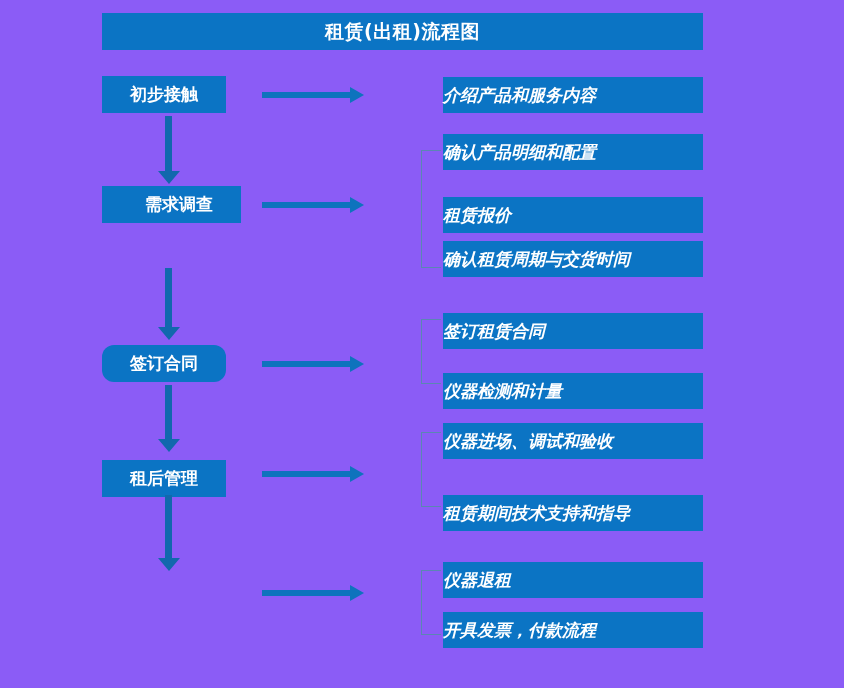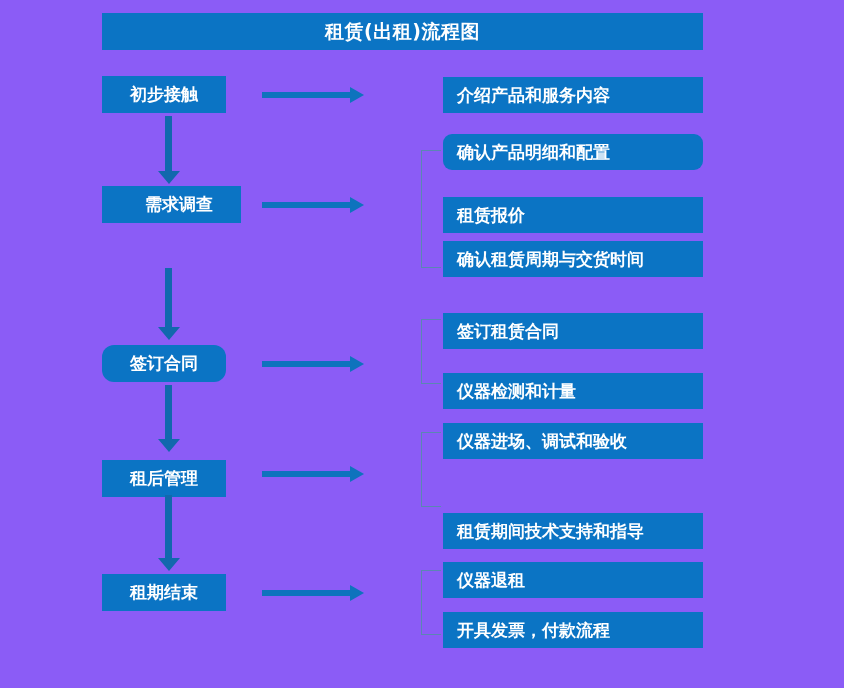--- a/index.html
+++ b/index.html
@@ -67,22 +67,23 @@
     height: 36px;
     background: #0b74c4;
     display: flex;
     align-items: center;
   }
   .detail-label {
     color: #ffffff;
     font-size: 17px;
     font-weight: bold;
     line-height: 1;
-    padding-left: 14px;
+    padding-left: 0;
     white-space: nowrap;
+    font-style: italic;
   }
 
   
   .v-arrow {
     position: absolute;
     left: 158px;
     width: 22px;
   }
   .v-arrow .shaft {
     position: absolute;
@@ -152,23 +153,20 @@
   </div>
   <div class="stage-box" style="top:186px;padding-left:15px;">
     <span class="stage-label">需求调查</span>
   </div>
   <div class="stage-box" style="top:345px;border-radius:12px;">
     <span class="stage-label">签订合同</span>
   </div>
   <div class="stage-box" style="top:460px;">
     <span class="stage-label">租后管理</span>
   </div>
-  <div class="stage-box" style="top:574px;">
-    <span class="stage-label">租期结束</span>
-  </div>
 
   <div class="v-arrow" style="top:116px;height:68px;">
     <div class="shaft" style="height:55px;"></div>
     <div class="head" style="top:55px;"></div>
   </div>
   <div class="v-arrow" style="top:268px;height:72px;">
     <div class="shaft" style="height:59px;"></div>
     <div class="head" style="top:59px;"></div>
   </div>
   <div class="v-arrow" style="top:385px;height:67px;">
@@ -203,41 +201,41 @@
 
   <div class="bracket" style="top:150px;height:118px;"></div>
   <div class="bracket" style="top:319px;height:65px;"></div>
   <div class="bracket" style="top:432px;height:75px;"></div>
   <div class="bracket" style="top:570px;height:65px;"></div>
 
   <div class="detail-box" style="top:77px;">
     <span class="detail-label">介绍产品和服务内容</span>
   </div>
 
-  <div class="detail-box" style="top:134px;border-radius:9px;">
+  <div class="detail-box" style="top:134px;">
     <span class="detail-label">确认产品明细和配置</span>
   </div>
   <div class="detail-box" style="top:197px;">
     <span class="detail-label">租赁报价</span>
   </div>
   <div class="detail-box" style="top:241px;">
     <span class="detail-label">确认租赁周期与交货时间</span>
   </div>
 
   <div class="detail-box" style="top:313px;">
     <span class="detail-label">签订租赁合同</span>
   </div>
   <div class="detail-box" style="top:373px;">
     <span class="detail-label">仪器检测和计量</span>
   </div>
 
   <div class="detail-box" style="top:423px;">
     <span class="detail-label">仪器进场、调试和验收</span>
   </div>
-  <div class="detail-box" style="top:513px;">
+  <div class="detail-box" style="top:495px;">
     <span class="detail-label">租赁期间技术支持和指导</span>
   </div>
 
   <div class="detail-box" style="top:562px;">
     <span class="detail-label">仪器退租</span>
   </div>
   <div class="detail-box" style="top:612px;">
     <span class="detail-label">开具发票，付款流程</span>
   </div>
 

